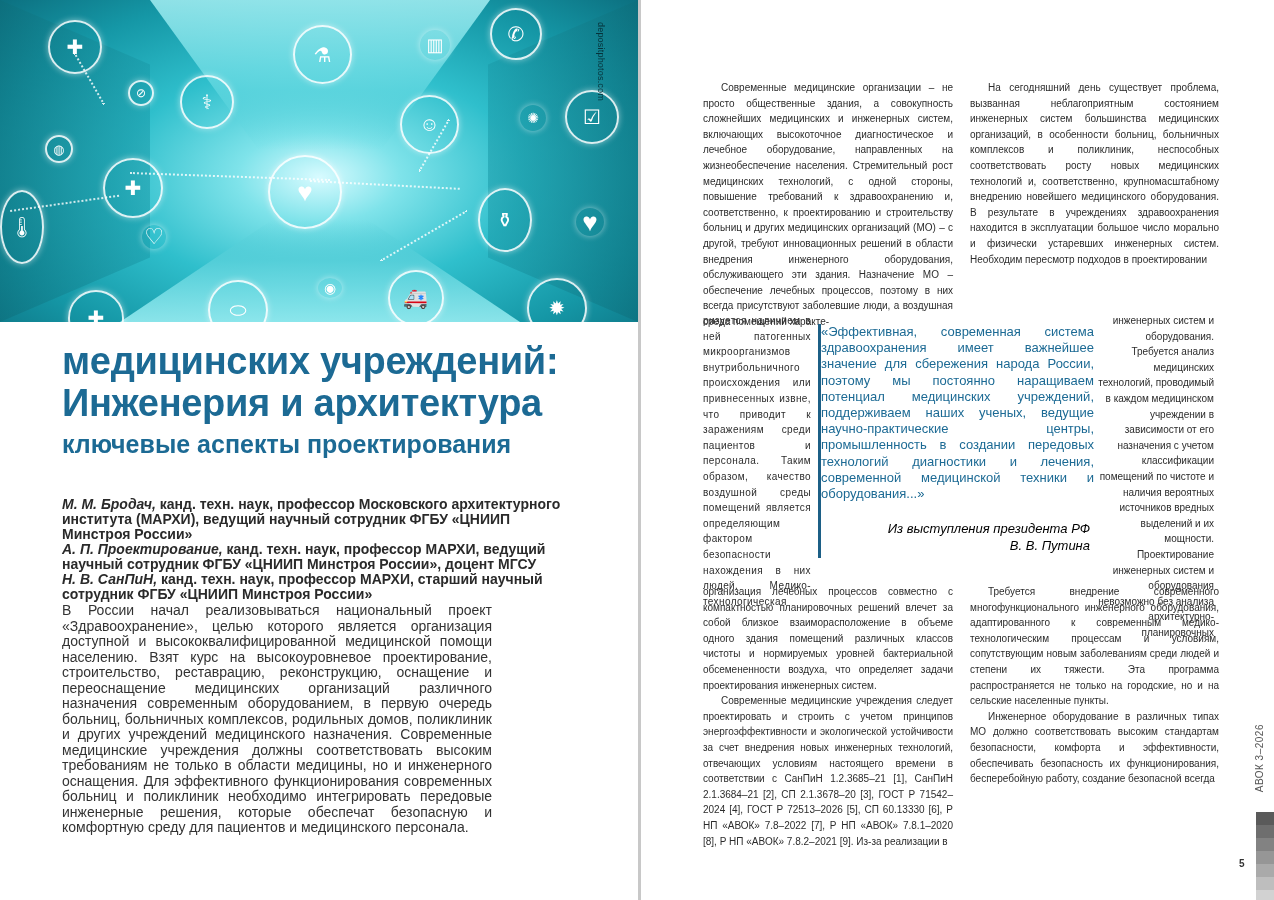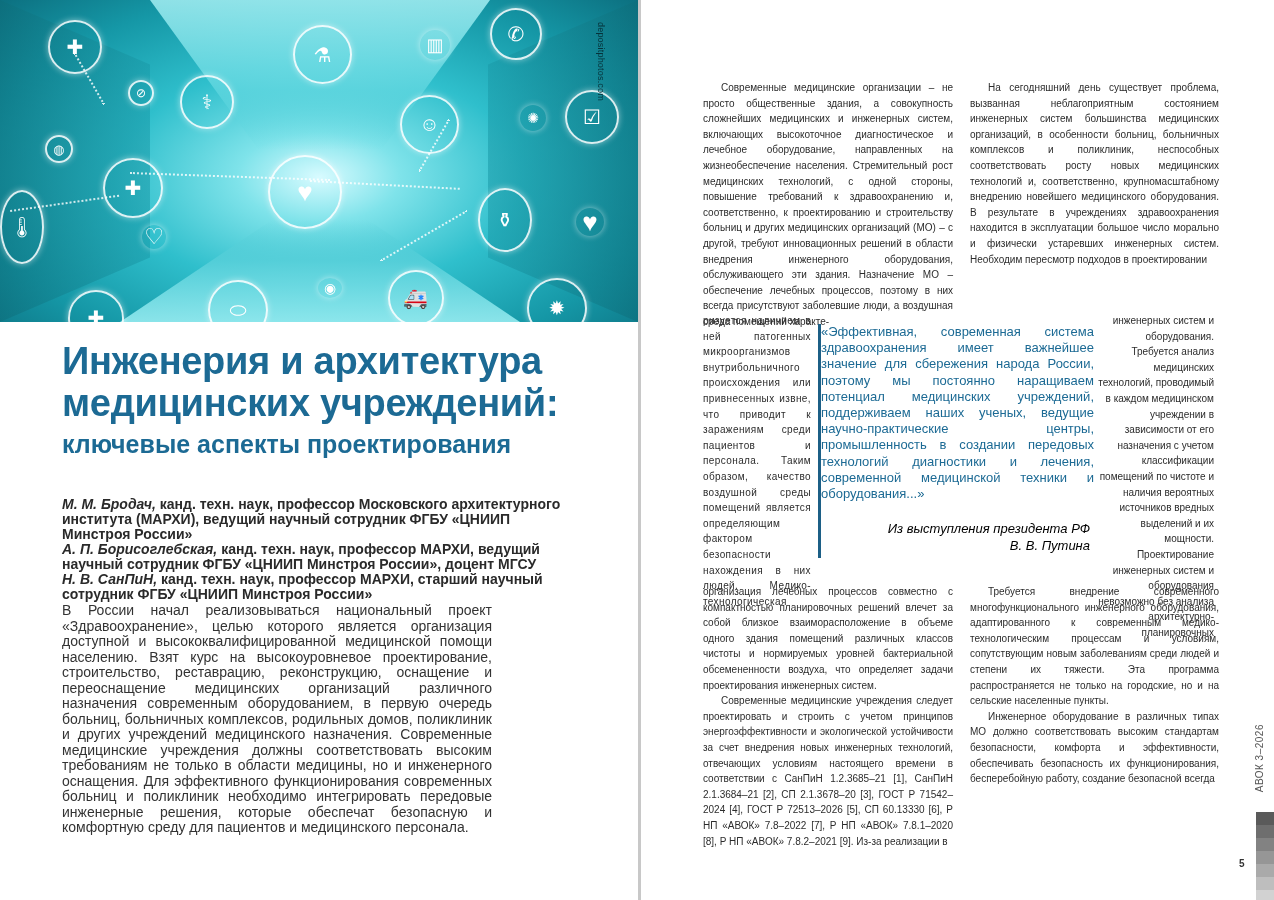--- a/index.html
+++ b/index.html
@@ -91,28 +91,28 @@
     <div class="icon" style="left:208px;top:280px;width:56px;height:56px;">⬭</div>
     <div class="icon" style="left:318px;top:278px;width:24px;height:20px;border-width:0;font-size:14px;">◉</div>
     <div class="icon" style="left:388px;top:270px;width:52px;height:52px;">🚑</div>
     <div class="icon" style="left:527px;top:278px;width:56px;height:56px;">✹</div>
     <div class="icon" style="left:420px;top:30px;width:30px;height:30px;border-width:0;font-size:18px;">▥</div>
 
     <div class="watermark">depositphotos.com</div>
   </div>
 
   <div class="title">
+    <div class="t1">медицинских учреждений:</div>
     <div class="t1">Инженерия и архитектура</div>
-    <div class="t1">медицинских учреждений:</div>
     <div class="t2">ключевые аспекты проектирования</div>
   </div>
 
   <div class="authors">
     <div><span class="name">М. М. Бродач,</span><span> канд. техн. наук, профессор Московского архитектурного института (МАРХИ), ведущий научный сотрудник ФГБУ «ЦНИИП Минстроя России»</span></div>
-    <div><span class="name">А. П. Борисоглебская,</span><span> канд. техн. наук, профессор МАРХИ, ведущий научный сотрудник ФГБУ «ЦНИИП Минстроя России», доцент МГСУ</span></div>
+    <div><span class="name">А. П. Проектирование,</span><span> канд. техн. наук, профессор МАРХИ, ведущий научный сотрудник ФГБУ «ЦНИИП Минстроя России», доцент МГСУ</span></div>
     <div><span class="name">Н. В. СанПиН,</span><span> канд. техн. наук, профессор МАРХИ, старший научный сотрудник ФГБУ «ЦНИИП Минстроя России»</span></div>
   </div>
 
   <div class="lead">В России начал реализовываться национальный проект «Здравоохранение», целью которого является организация доступной и высококвалифицированной медицинской помощи населению. Взят курс на высокоуровневое проектирование, строительство, реставрацию, реконструкцию, оснащение и переоснащение медицинских организаций различного назначения современным оборудованием, в первую очередь больниц, больничных комплексов, родильных домов, поликлиник и других учреждений медицинского назначения. Современные медицинские учреждения должны соответствовать высоким требованиям не только в области медицины, но и инженерного оснащения. Для эффективного функционирования современных больниц и поликлиник необходимо интегрировать передовые инженерные решения, которые обеспечат безопасную и комфортную среду для пациентов и медицинского персонала.</div>
 </div>
 
 <div class="gutter"></div>
 
 <div class="page-right"></div>
 

